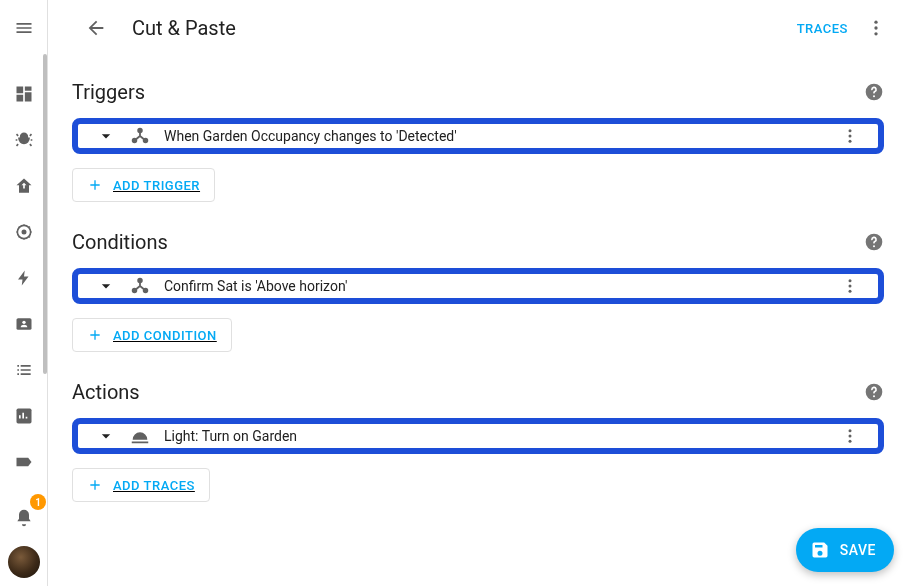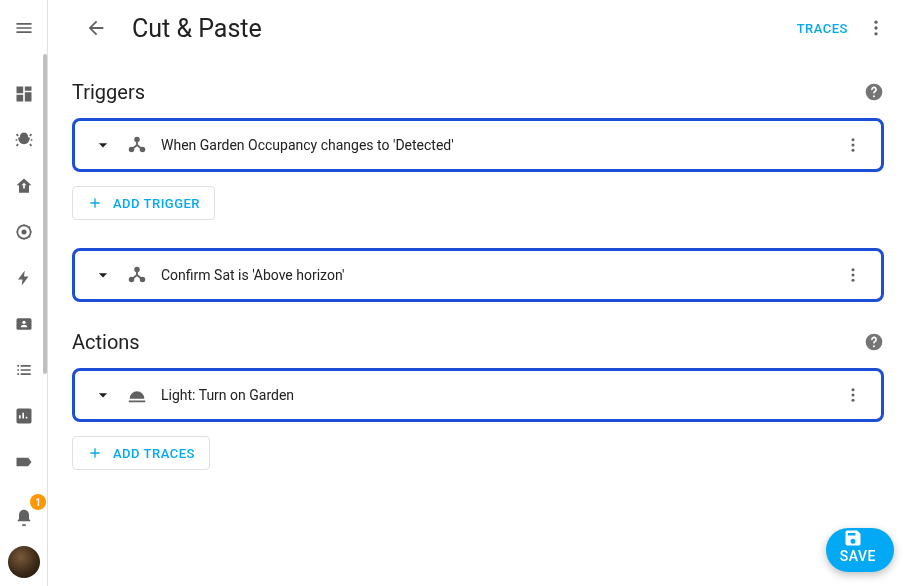--- a/index.html
+++ b/index.html
@@ -13,42 +13,42 @@
 .sidebar-items { display: flex; flex-direction: column; align-items: center; gap: 6px; margin-top: 26px; }
 .sidebar-icon { width: 40px; height: 40px; display: flex; align-items: center; justify-content: center; color: #616161; cursor: pointer; border-radius: 4px; }
 .sidebar-bottom { position: absolute; bottom: 8px; left: 0; width: 48px; display: flex; flex-direction: column; align-items: center; gap: 8px; }
 .bell-wrapper { position: relative; }
 .badge { position: absolute; top: -4px; right: -2px; background: #ff9800; color: #fff; font-size: 10px; font-weight: 600; min-width: 16px; height: 16px; border-radius: 8px; display: flex; align-items: center; justify-content: center; padding: 0 3px; }
 .avatar { width: 32px; height: 32px; border-radius: 50%; background: radial-gradient(circle at 40% 35%, #7a5a3a 0%, #3d2a18 55%, #1a120a 100%); cursor: pointer; }
 
 
 .topbar { position: absolute; left: 48px; top: 0; right: 0; height: 56px; display: flex; align-items: center; padding: 0 12px 0 8px; background: #fff; }
 .back-btn { width: 40px; height: 40px; display: flex; align-items: center; justify-content: center; color: #616161; cursor: pointer; border-radius: 50%; margin-left: 20px; }
-.page-title { font-size: 25px; color: #212121; margin-left: 16px; font-weight: 400; }
+.page-title { font-size: 20px; color: #212121; margin-left: 16px; font-weight: 400; }
 .topbar-spacer { flex: 1; }
 .traces-link { color: #03a9f4; font-size: 13px; font-weight: 500; letter-spacing: 0.5px; cursor: pointer; margin-right: 8px; }
 .topbar-more { width: 40px; height: 40px; display: flex; align-items: center; justify-content: center; color: #616161; cursor: pointer; }
 
 
 .main { position: absolute; left: 48px; top: 56px; right: 0; bottom: 0; overflow-y: auto; padding: 12px 24px 80px 24px; }
 .section { margin-top: 12px; }
 .section-header { display: flex; align-items: center; margin-bottom: 14px; }
 .section-title { font-size: 20px; color: #212121; font-weight: 400; flex: 1; }
 .help-icon { color: #757575; cursor: pointer; }
-.card { border: 3px solid #1d4ed8; border-radius: 8px; background: #fff; display: flex; align-items: center; padding: 10px 12px; height: 54px; }
+.card { border: 6px solid #1d4ed8; border-radius: 8px; background: #fff; display: flex; align-items: center; padding: 10px 12px; height: 36px; }
 .expand-btn { width: 32px; height: 32px; display: flex; align-items: center; justify-content: center; cursor: pointer; color: #212121; }
 .card-icon { width: 28px; height: 28px; display: flex; align-items: center; justify-content: center; color: #616161; margin: 0 4px; }
 .card-text { font-size: 14px; color: #212121; margin-left: 6px; flex: 1; }
 .card-more { width: 32px; height: 32px; display: flex; align-items: center; justify-content: center; cursor: pointer; color: #616161; }
-.add-btn { display: inline-flex; align-items: center; border: 1px solid #e0e0e0; border-radius: 4px; padding: 8px 14px; margin-top: 14px; cursor: pointer; background: #fff; }
+.add-btn { display: inline-flex; align-items: center; border: 1px solid #e0e0e0; border-radius: 4px; padding: 8px 14px; margin-top: 14px; cursor: pointer; background: #fff; text-decoration: underline; }
 .add-btn-icon { color: #03a9f4; margin-right: 10px; display:flex; align-items:center;}
 .add-btn-label { color: #03a9f4; font-size: 13px; font-weight: 500; letter-spacing: 0.5px; }
 
 
-.save-fab { position: absolute; right: 14px; bottom: 14px; background: #03a9f4; color: #fff; border-radius: 24px; height: 44px; padding: 0 18px 0 14px; display: flex; align-items: center; cursor: pointer; box-shadow: 0 3px 8px rgba(0,0,0,0.25); flex-direction: column; }
+.save-fab { position: absolute; right: 14px; bottom: 14px; background: #03a9f4; color: #fff; border-radius: 24px; height: 44px; padding: 0 18px 0 14px; display: flex; align-items: center; cursor: pointer; box-shadow: 0 3px 8px rgba(0,0,0,0.25); }
 .save-fab-icon { margin-right: 10px; display:flex; align-items:center;}
 .save-fab-label { font-size: 14px; font-weight: 500; letter-spacing: 0.5px; }
 
 svg { display: block; }
 </style>
 </head>
 <body>
 
 <div class="sidebar">
   <div class="sidebar-top">
@@ -180,20 +180,30 @@
       <span class="add-btn-icon">
         <svg width="16" height="16" viewBox="0 0 24 24" fill="currentColor">
             <path d="M11 5h2v6h6v2h-6v6h-2v-6H5v-2h6V5z"></path>
           </svg>
       </span>
       <span class="add-btn-label">ADD TRIGGER</span>
     </div>
   </div>
 
   <div class="section" style="margin-top:28px;">
+    <div class="section-header">
+      <div class="section-title">Conditions</div>
+      <div class="help-icon">
+        <svg width="20" height="20" viewBox="0 0 24 24" fill="currentColor">
+            <circle cx="12" cy="12" r="10"></circle>
+            <path d="M9.5 9a2.5 2.5 0 1 1 3.5 2.3c-.8.4-1 .9-1 1.7" stroke="#fff" stroke-width="2" fill="none" stroke-linecap="round"></path>
+            <circle cx="12" cy="17" r="1.2" fill="#fff"></circle>
+          </svg>
+      </div>
+    </div>
     <div class="card">
       <div class="expand-btn">
         <svg width="20" height="20" viewBox="0 0 24 24" fill="currentColor">
             <path d="M7 10l5 5 5-5H7z"></path>
           </svg>
       </div>
       <div class="card-icon">
         <svg width="22" height="22" viewBox="0 0 24 24" fill="none" stroke="currentColor" stroke-width="2">
             <circle cx="12" cy="6" r="2" fill="currentColor"></circle>
             <circle cx="6" cy="17" r="2" fill="currentColor"></circle>
@@ -202,20 +212,28 @@
           </svg>
       </div>
       <div class="card-text">Confirm Sat is 'Above horizon'</div>
       <div class="card-more">
         <svg width="18" height="18" viewBox="0 0 24 24" fill="currentColor">
             <circle cx="12" cy="5" r="2"></circle>
             <circle cx="12" cy="12" r="2"></circle>
             <circle cx="12" cy="19" r="2"></circle>
           </svg>
       </div>
+    </div>
+    <div class="add-btn">
+      <span class="add-btn-icon">
+        <svg width="16" height="16" viewBox="0 0 24 24" fill="currentColor">
+            <path d="M11 5h2v6h6v2h-6v6h-2v-6H5v-2h6V5z"></path>
+          </svg>
+      </span>
+      <span class="add-btn-label">ADD CONDITION</span>
     </div>
   </div>
 
   <div class="section" style="margin-top:28px;">
     <div class="section-header">
       <div class="section-title">Actions</div>
       <div class="help-icon">
         <svg width="20" height="20" viewBox="0 0 24 24" fill="currentColor">
             <circle cx="12" cy="12" r="10"></circle>
             <path d="M9.5 9a2.5 2.5 0 1 1 3.5 2.3c-.8.4-1 .9-1 1.7" stroke="#fff" stroke-width="2" fill="none" stroke-linecap="round"></path>

